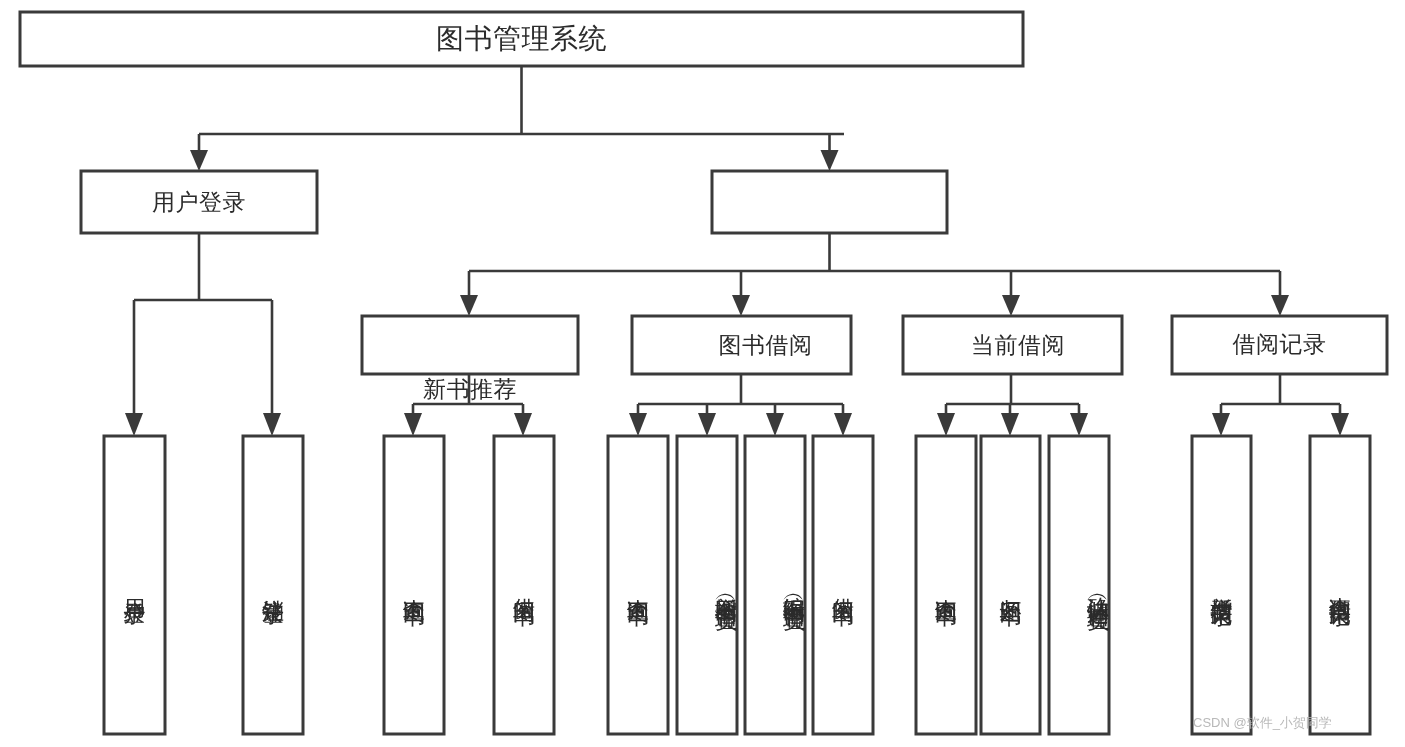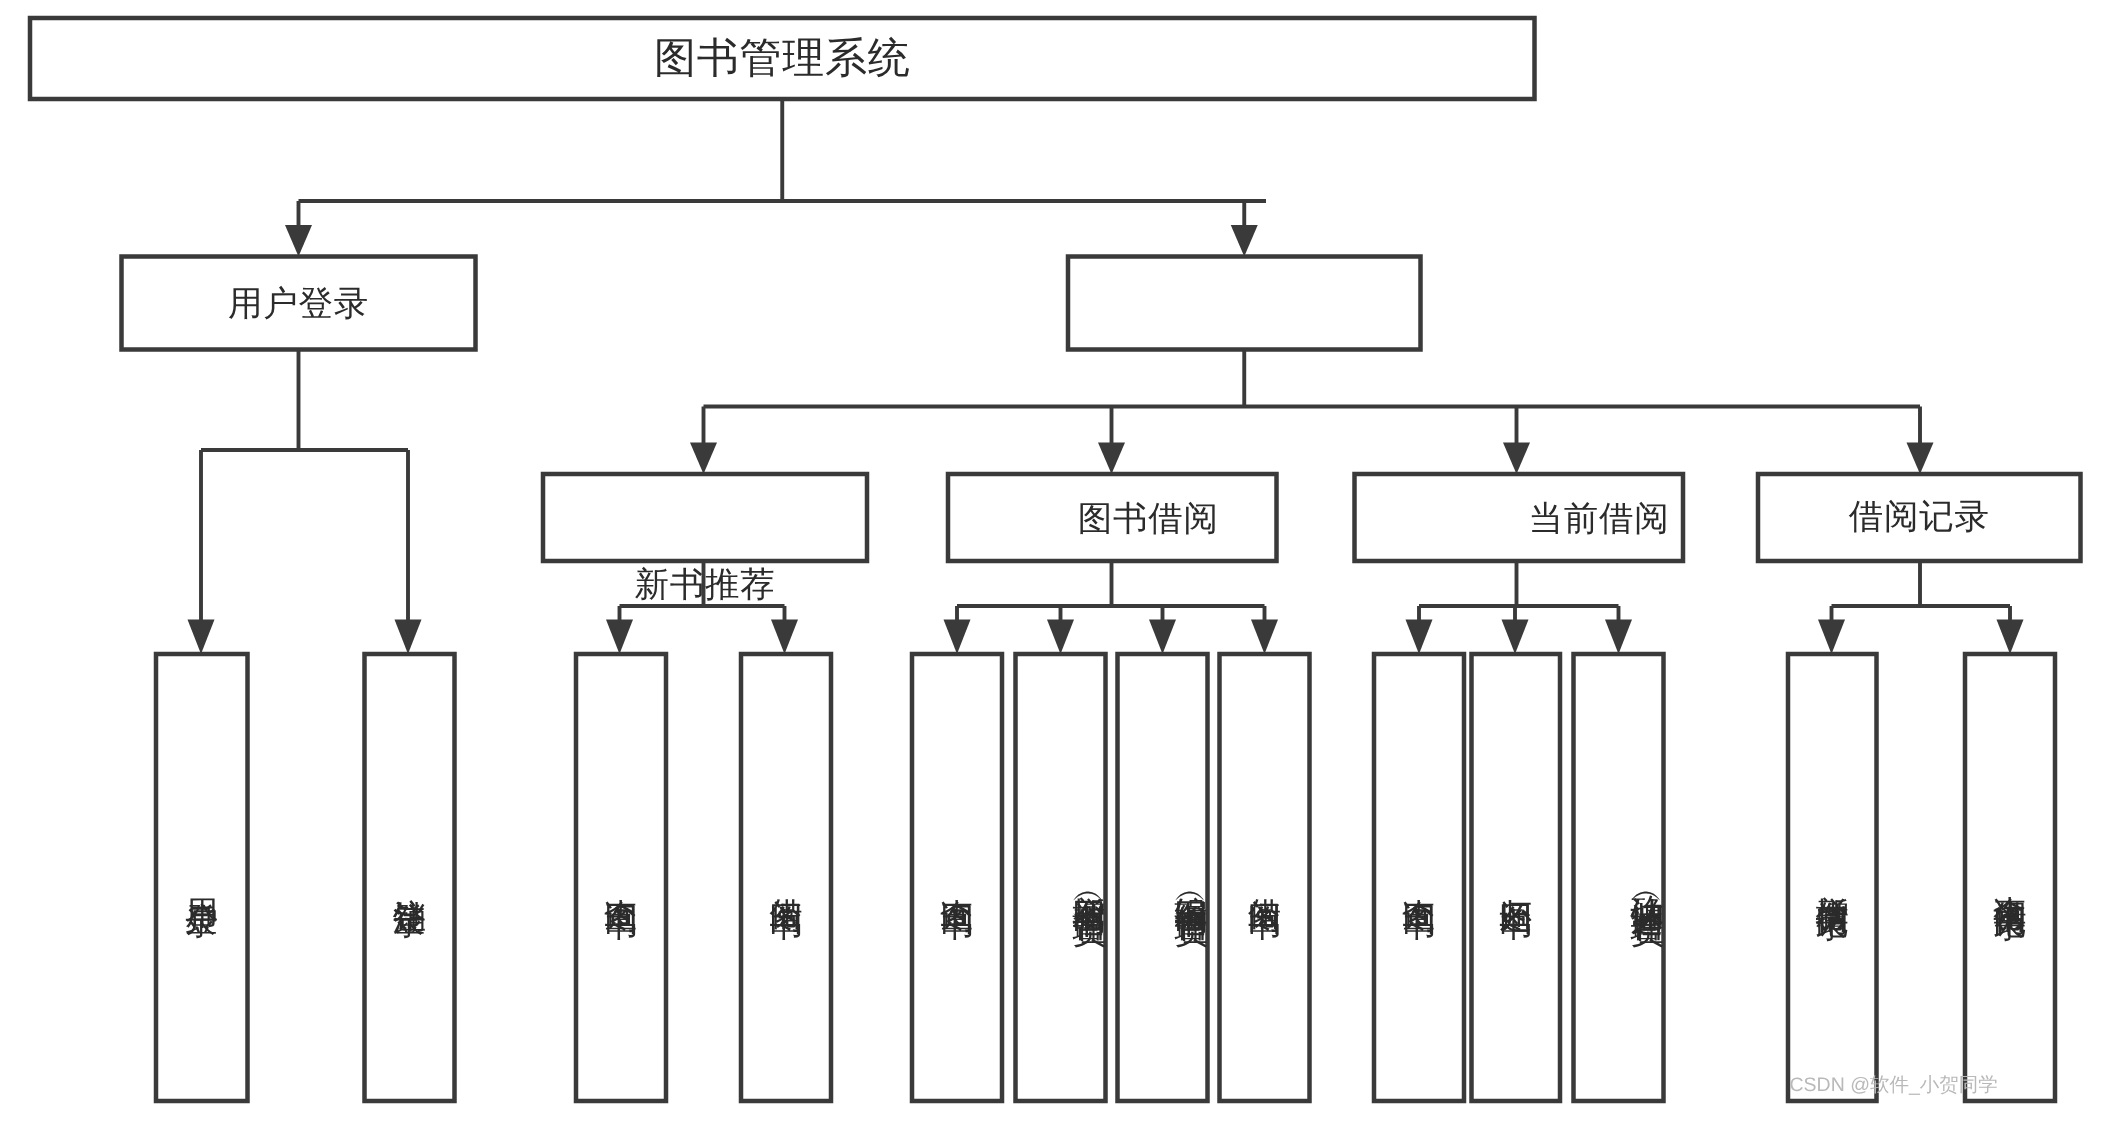--- a/index.html
+++ b/index.html
@@ -190,21 +190,21 @@
 
   <div class="node-label label-h root" style="left:20px; top:12px; width:1003px; height:54px;">图书管理系统</div>
 
   <div class="node-label label-h" style="left:81px; top:171px; width:236px; height:62px;">用户登录</div>
 
 
   <div class="node-label label-h" style="left:362px; top:316px; width:216px; height:58px;margin-top:44px;">新书推荐</div>
 
   <div class="node-label label-h" style="left:632px; top:316px; width:219px; height:58px;padding-left:48px;">图书借阅</div>
 
-  <div class="node-label label-h" style="left:903px; top:316px; width:230px; height:58px;margin-left:48px;">当前借阅</div>
+  <div class="node-label label-h" style="left:903px; top:316px; width:230px; height:58px;">当前借阅</div>
 
   <div class="node-label label-h" style="left:1172px; top:316px; width:215px; height:57px;">借阅记录</div>
 
   <div class="node-label label-v" style="left:104px; top:436px; width:61px; height:298px;">用户登录</div>
 
   <div class="node-label label-v" style="left:243px; top:436px; width:60px; height:298px;">注销登录</div>
 
   <div class="node-label label-v" style="left:384px; top:436px; width:60px; height:298px;">查询图书</div>
 
   <div class="node-label label-v" style="left:494px; top:436px; width:60px; height:298px;">借阅图书</div>

